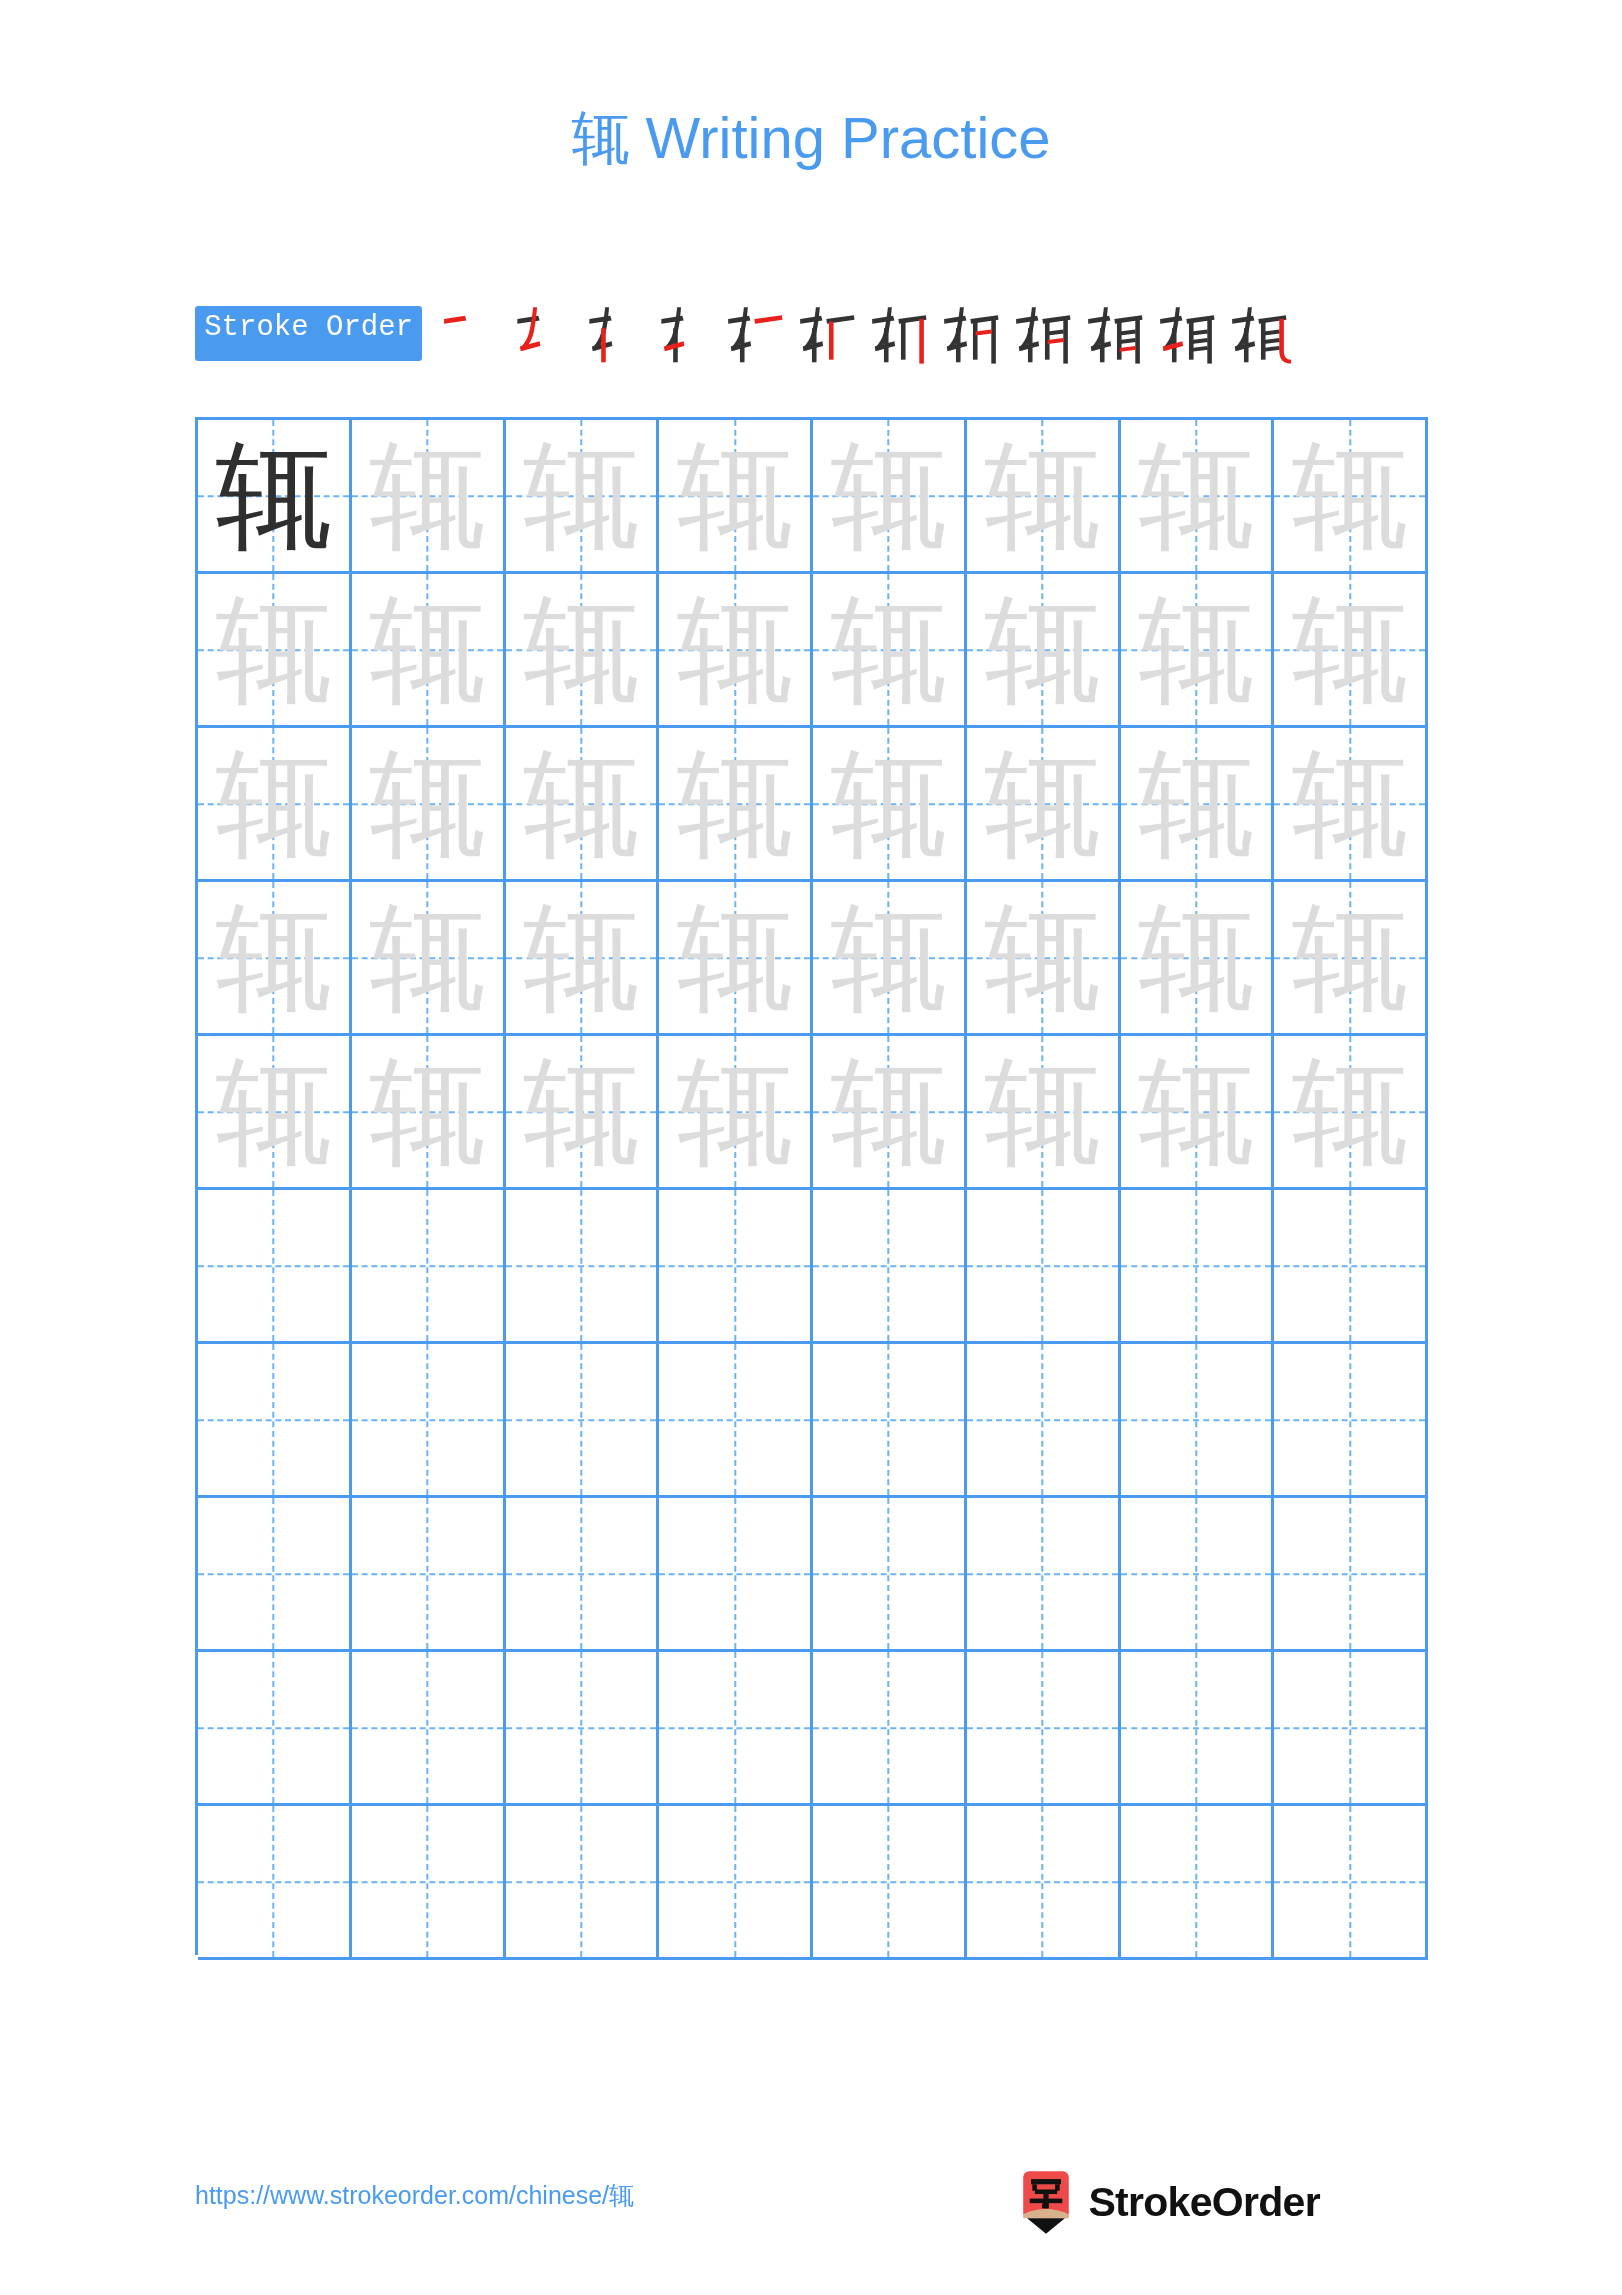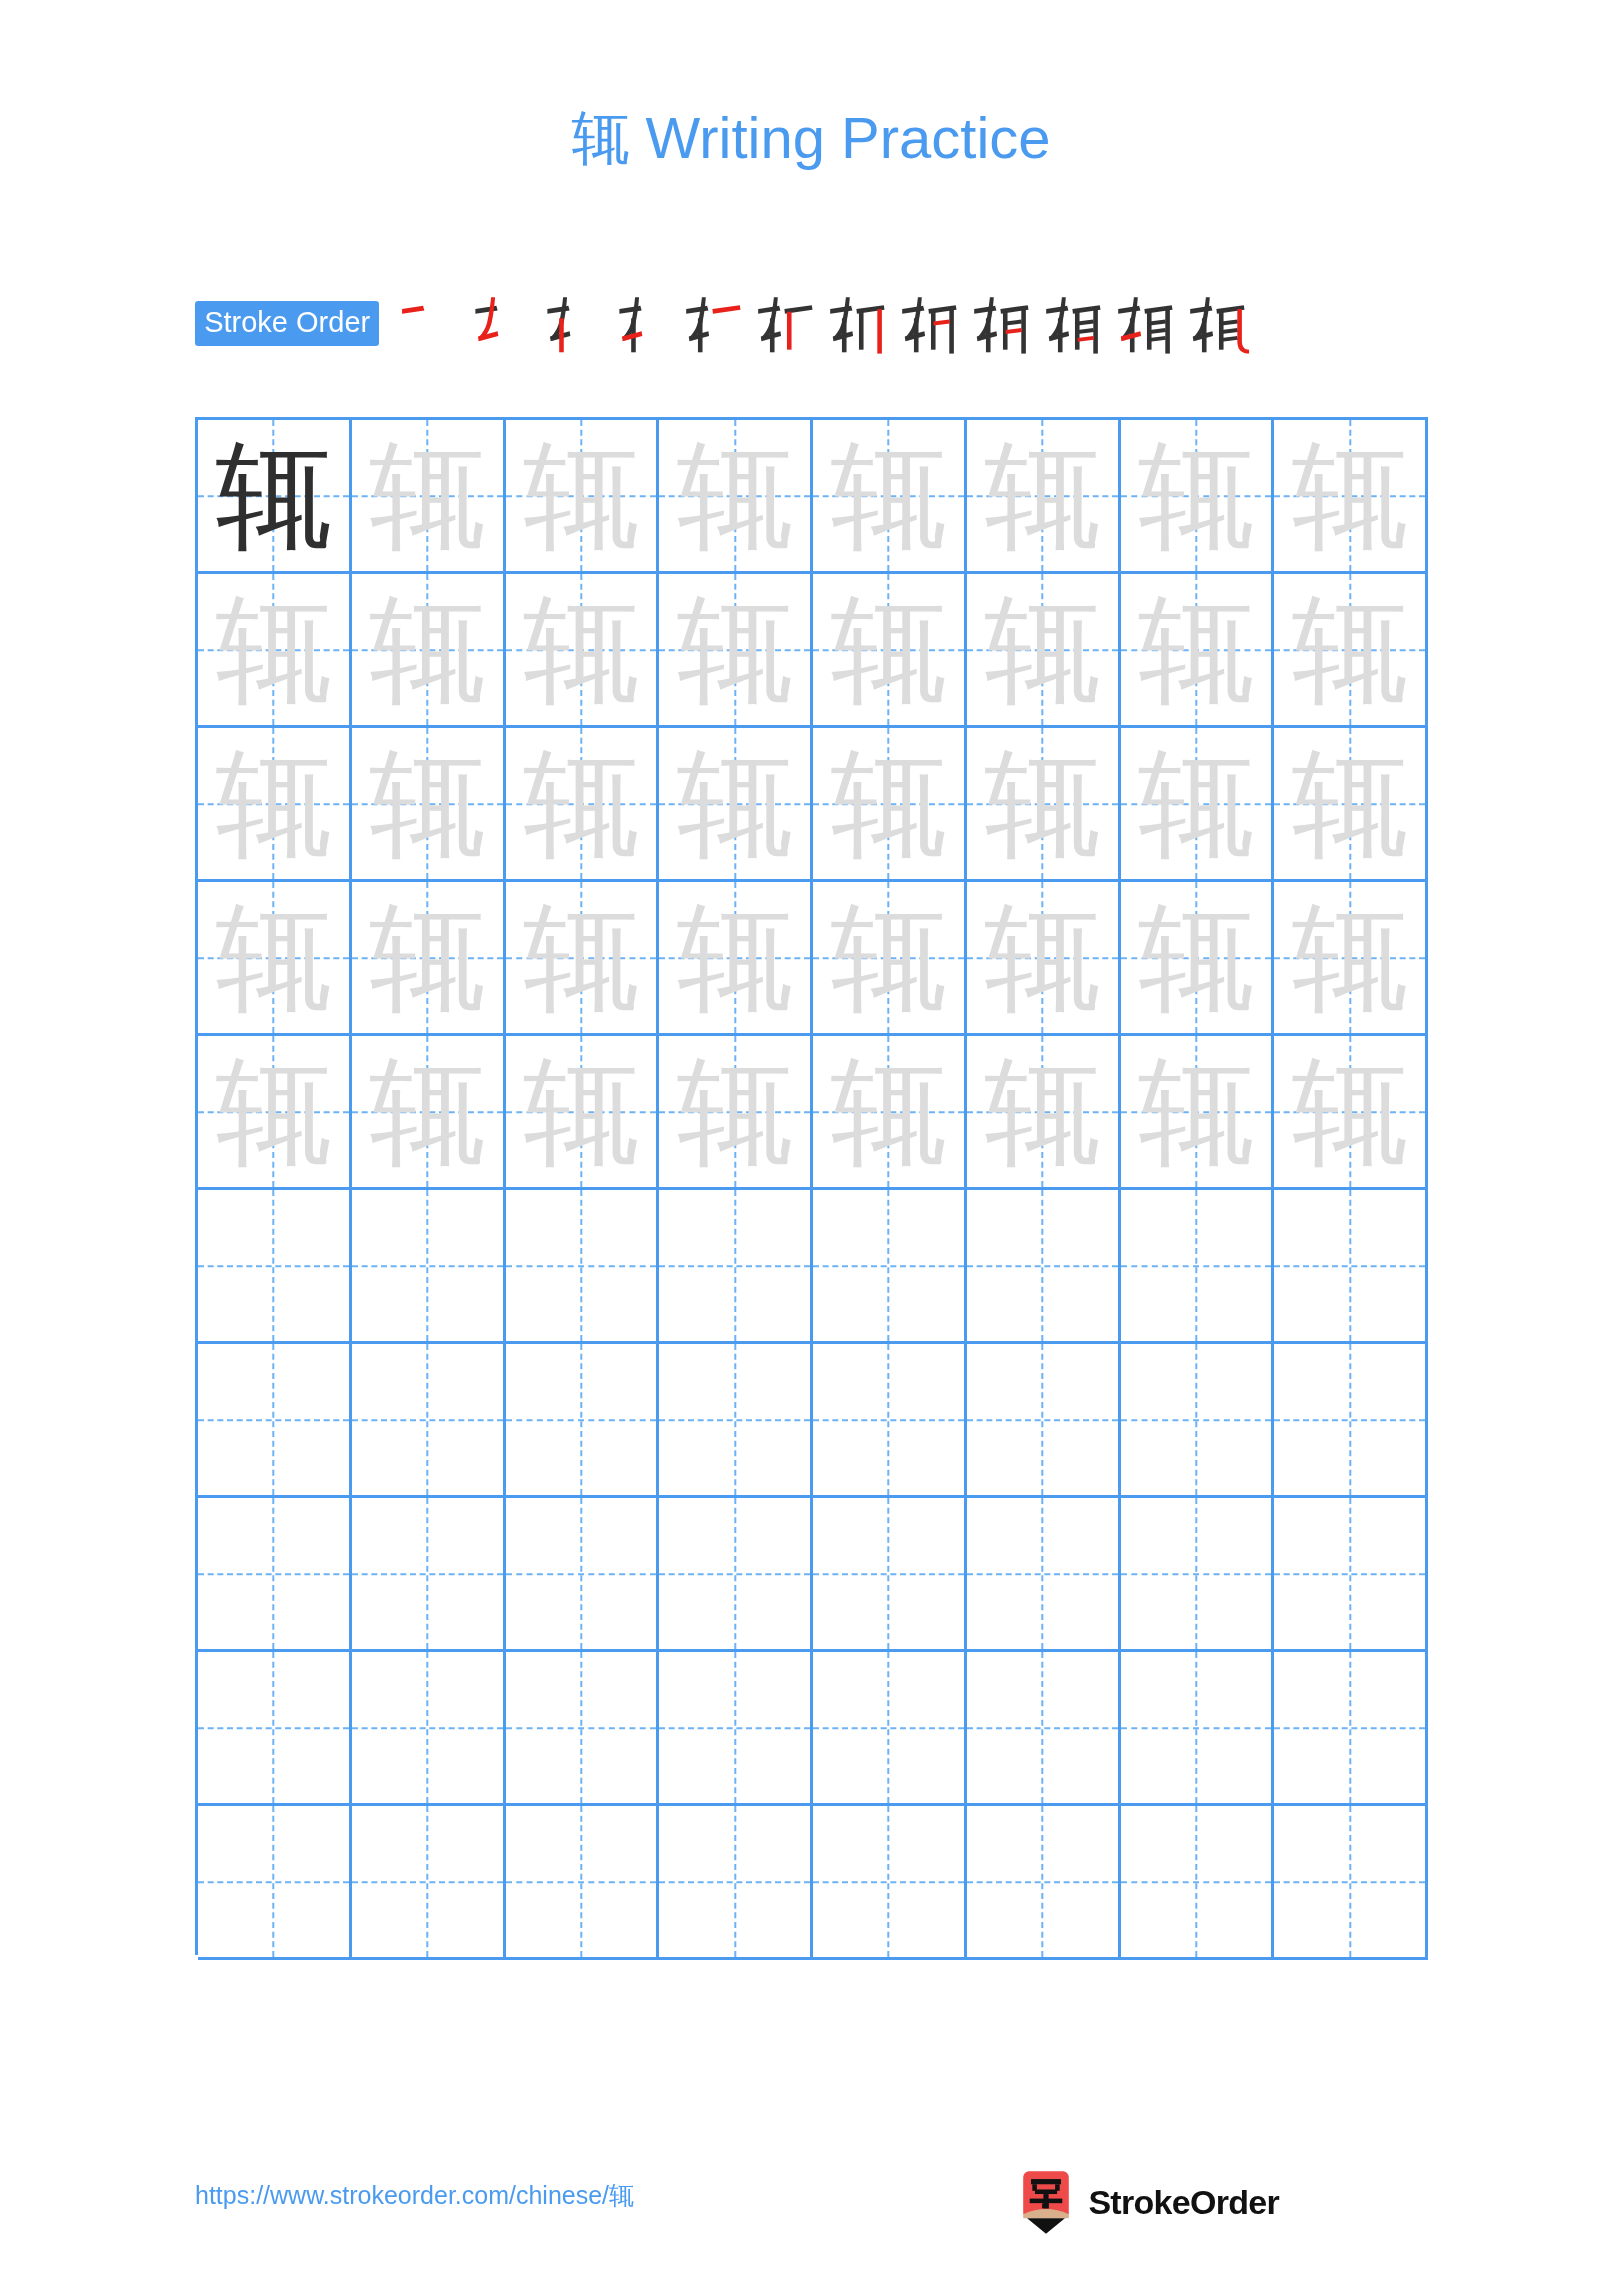--- a/index.html
+++ b/index.html
@@ -28,25 +28,25 @@
     font-weight: 400;
     white-space: nowrap;
   }
   .page-title .han {
     font-family: "DejaVu Sans", "Liberation Sans", sans-serif;
   }
 
   
   .stroke-order-row {
     position: absolute;
-    top: 296px;
+    top: 306px;
     left: 195px;
     height: 55px;
     display: flex;
-    align-items: center;
+    font-family: Liberation Mono, monospace;
   }
   .stroke-order-badge {
     background: #4a9bf0;
     color: #ffffff;
     font-size: 29px;
     line-height: 1;
     padding: 7.2px 9.2px 9.2px 9.2px;
     border-radius: 3.3px;
     white-space: nowrap;
     letter-spacing: 0px;
@@ -141,21 +141,21 @@
     align-items: center;
     height: 72px;
   }
   .brand-logo {
     width: 56px;
     height: 63px;
     flex: 0 0 auto;
     margin-right: 14.4px;
   }
   .brand-name {
-    font-size: 34px;
+    font-size: 41px;
     font-weight: bold;
     color: #111111;
     letter-spacing: -0.7px;
     white-space: nowrap;
   }
 </style>
 </head>
 <body>
 
 <div class="page-title">

